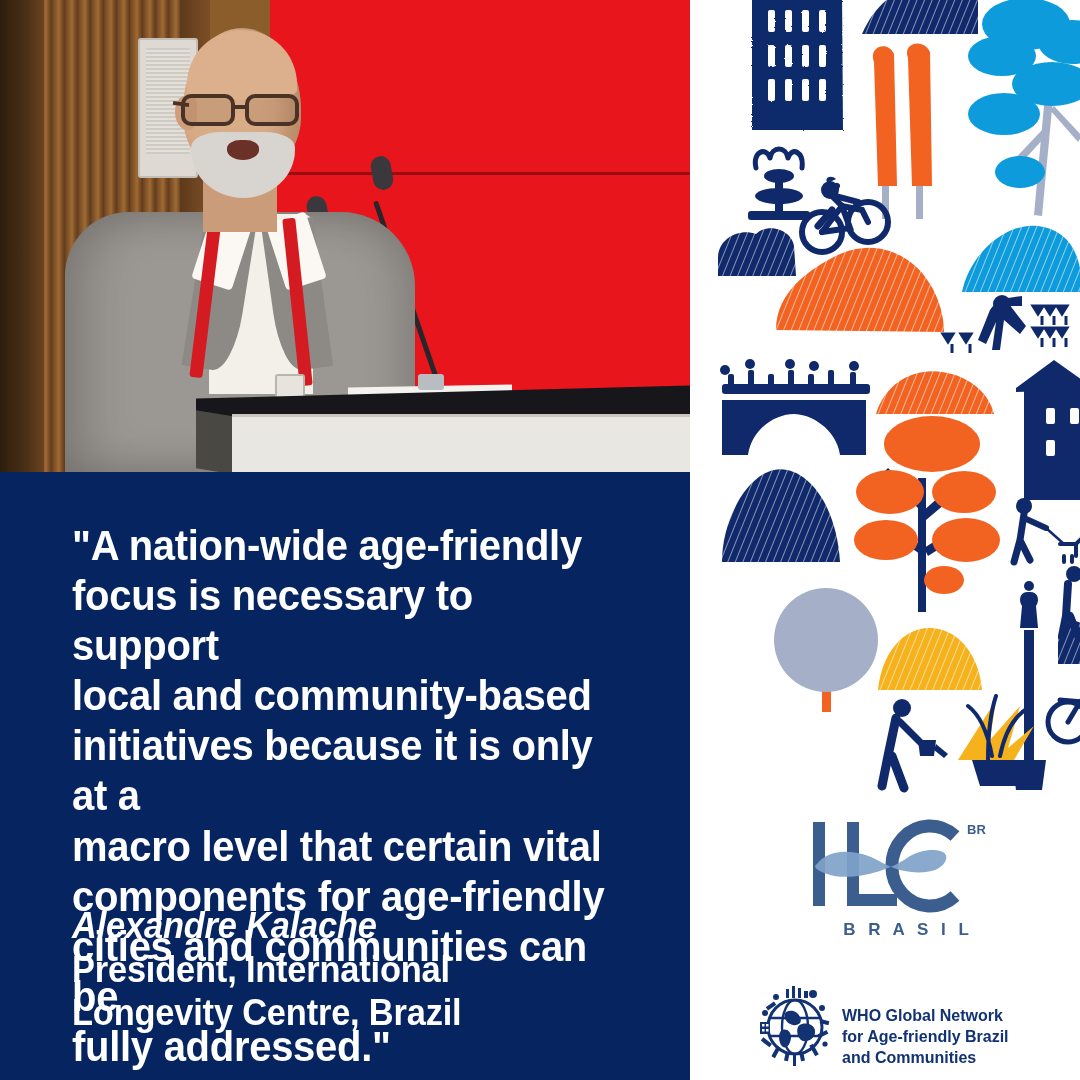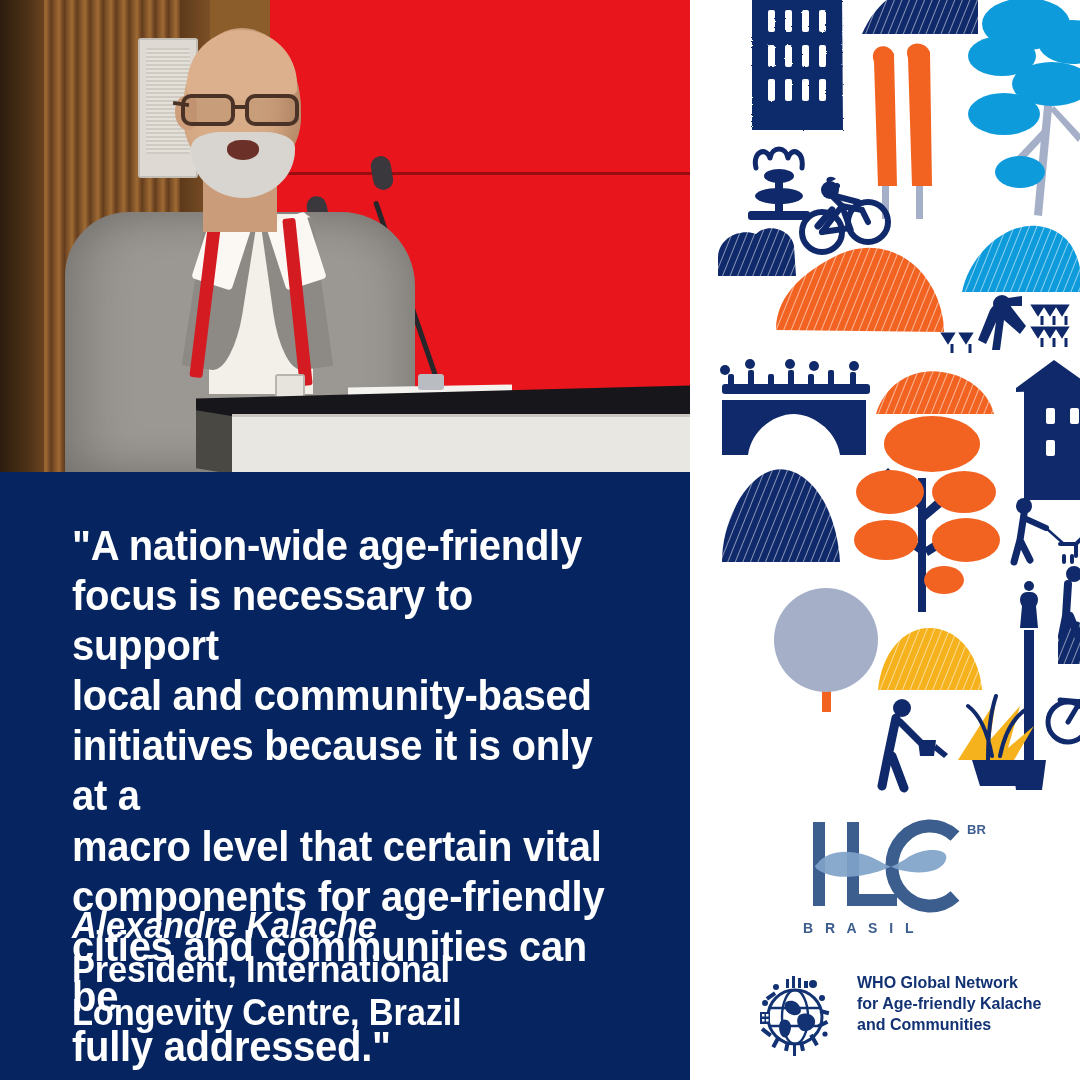--- a/index.html
+++ b/index.html
@@ -530,25 +530,25 @@
         <rect x="18" y="10" width="12" height="84" fill="#3C5E8E"></rect>
 
         <rect x="52" y="10" width="12" height="84" fill="#3C5E8E"></rect>
         <rect x="52" y="82" width="50" height="12" fill="#3C5E8E"></rect>
 
         <path d="M160 24 A38 40 0 1 0 160 84" stroke="#3C5E8E" stroke-width="13" fill="none" stroke-linecap="butt"></path>
 
         <path d="M22 52 C34 36 62 36 86 50 C110 64 142 64 150 50 C158 36 130 34 112 46 C92 60 54 70 32 62 C20 58 18 54 22 52 Z" fill="#7FA3C9" opacity="0.92"></path>
         <text x="172" y="22" font-family="Liberation Sans, sans-serif" font-size="13" font-weight="700" fill="#3C5E8E">BR</text>
       </svg>
-      <div style="position:absolute; left:8px; top:108px; width:210px; 
-                  color:#3C5E8E; font-size:14px; font-weight:700; letter-spacing:4px; font-family:'Liberation Sans',sans-serif;">B R A S I L</div>
+      <div style="position:absolute; left:8px; top:108px; width:210px; text-align:center;
+                  color:#3C5E8E; font-size:17px; font-weight:700; letter-spacing:4px; font-family:'Liberation Sans',sans-serif;">B R A S I L</div>
     </div>
 
-    <div style="position:absolute; left:62px; top:972px; width:310px; height:96px; display:flex; align-items:flex-start; gap:19px;">
+    <div style="position:absolute; left:62px; top:972px; width:310px; height:96px; display:flex; align-items:flex-end; gap:4px;">
       <svg width="86" height="86" viewBox="0 0 86 86" xmlns="http://www.w3.org/2000/svg">
         <g fill="#123273">
           <circle cx="43" cy="45" r="27" fill="none" stroke="#123273" stroke-width="3"></circle>
           <ellipse cx="43" cy="45" rx="13" ry="27" fill="none" stroke="#123273" stroke-width="2.4"></ellipse>
           <path d="M17 36 H69 M17 54 H69" stroke="#123273" stroke-width="2.4" fill="none"></path>
 
           <path d="M34 30 c6 -3 12 0 14 5 c3 6 -2 9 -7 8 c-6 -1 -11 -8 -7 -13z"></path>
           <path d="M30 48 c5 -2 9 2 9 7 c0 6 -4 12 -8 10 c-4 -2 -6 -14 -1 -17z"></path>
           <path d="M50 42 c8 -2 14 3 13 9 c-1 7 -11 11 -15 6 c-4 -5 -4 -14 2 -15z"></path>
 
@@ -572,19 +572,19 @@
           <rect x="33" y="70" width="4" height="9" transform="rotate(12 35 74)"></rect>
           <rect x="48" y="70" width="4" height="9" transform="rotate(-12 50 74)"></rect>
           <circle cx="24" cy="15" r="3"></circle>
             <circle cx="70" cy="26" r="3"></circle>
           <circle cx="13" cy="31" r="3"></circle>
             <circle cx="73" cy="62" r="2.6"></circle>
         </g>
       </svg>
       <div class="who-text">
         <div>WHO Global Network</div>
-        <div>for Age-friendly Kalache</div>
+        <div>for Age-friendly Brazil</div>
         <div>and Communities</div>
       </div>
     </div>
 
   </div>
 </div>
 
 </body></html>

